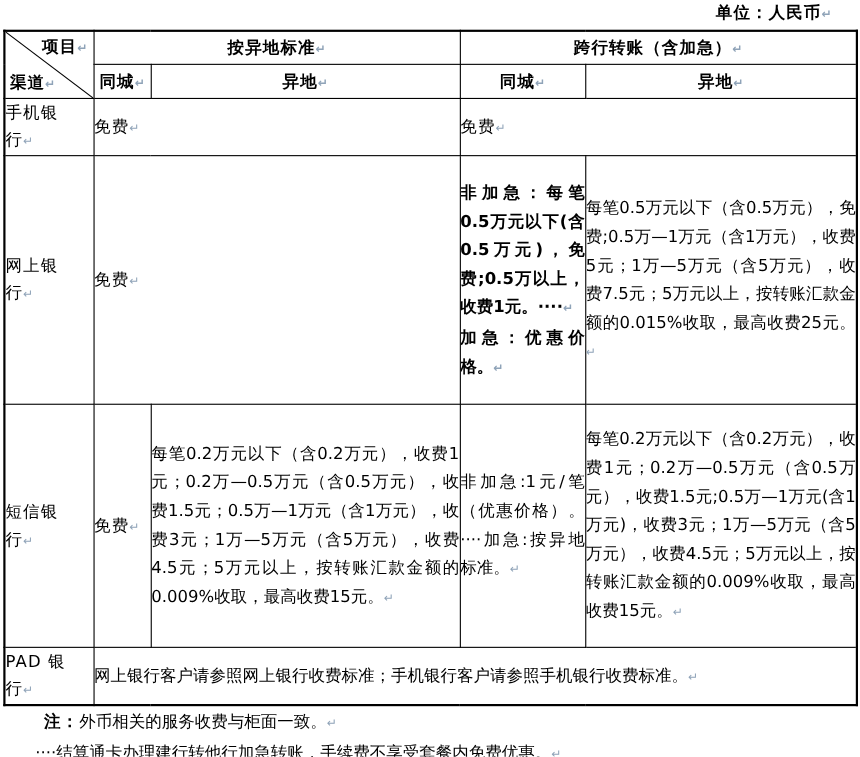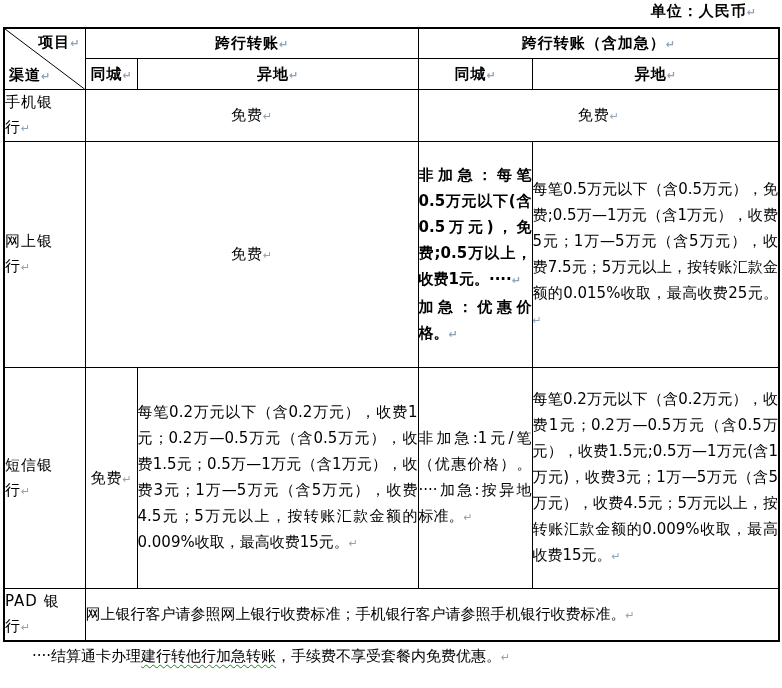--- a/index.html
+++ b/index.html
@@ -62,21 +62,21 @@
     position: absolute;
     top: 4px; right: 5px;
     letter-spacing: 1px;
   }
   .corner-bottom {
     position: absolute;
     bottom: 4px; left: 4px;
     letter-spacing: 1px;
   }
   td.center-cell {
-    text-align: center;
+    text-align: left;
     letter-spacing: 1px;
   }
   .multiline {
     white-space: pre-line;
   }
   td.label-cell {
     line-height: 25px;
     letter-spacing: 1px;
   }
   td.text-cell {
@@ -129,21 +129,21 @@
 
     <tbody>
         <tr class="hdr" style="height:30px">
       <td class="corner" rowspan="2" style="height:60px">
         <svg class="diag" viewBox="0 0 100 100" preserveAspectRatio="none">
           <line x1="0" y1="0" x2="100" y2="100" stroke="#000" stroke-width="1" vector-effect="non-scaling-stroke"></line>
         </svg>
         <span class="corner-top"><span>项目</span><span class="pmark">↵</span></span>
         <span class="corner-bottom"><span>渠道</span><span class="pmark">↵</span></span>
       </td>
-      <td colspan="2"><span>跨行转账</span><span class="pmark">↵</span></td>
+      <td colspan="2"><span>按异地标准</span><span class="pmark">↵</span></td>
       <td colspan="2"><span>跨行转账（含加急）</span><span class="pmark">↵</span></td>
     </tr>
 
     <tr class="hdr" style="height:30px">
       <td><span>同城</span><span class="pmark">↵</span></td>
       <td><span>异地</span><span class="pmark">↵</span></td>
       <td><span>同城</span><span class="pmark">↵</span></td>
       <td><span>异地</span><span class="pmark">↵</span></td>
     </tr>
 
@@ -176,18 +176,21 @@
 
     <tr style="height:51px">
       <td class="label-cell"><span class="multiline">PAD 银
 行</span><span class="pmark">↵</span></td>
       <td class="text-cell" colspan="4" style=""><span>网上银行客户请参照网上银行收费标准；手机银行客户请参照手机银行收费标准。</span><span class="pmark">↵</span></td>
     </tr>
   </tbody>
     </table>
 
   <div class="notes">
+    <div class="note-row1">
+      <span class="note-label">注：</span><span>外币相关的服务收费与柜面一致。</span><span class="pmark">↵</span>
+    </div>
     <div class="note-row2">
       <span>····结算通卡办理</span><span class="wavy-underline">建行转他行加急转账</span><span>，手续费不享受套餐内免费优惠。</span><span class="pmark">↵</span>
     </div>
   </div>
 
 </div>
 
 </body></html>

